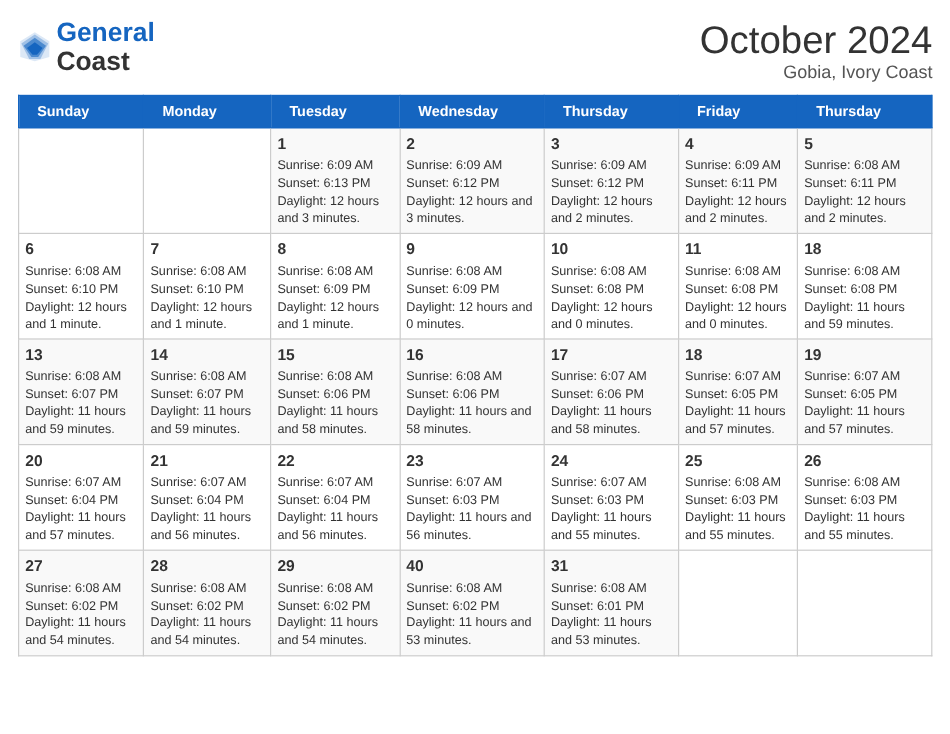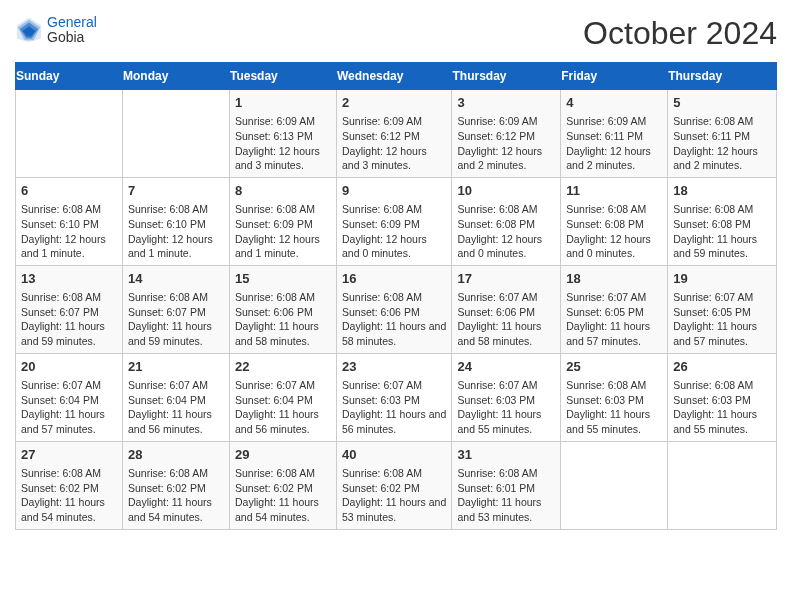--- a/index.html
+++ b/index.html
@@ -15,22 +15,22 @@
       justify-content: space-between;
       align-items: flex-start;
       margin-bottom: 10px;
     }
     .logo {
       display: flex;
       align-items: center;
       gap: 4px;
     }
     .logo-text {
-      font-size: 14px;
-      font-weight: normal;
+      font-size: 22px;
+      font-weight: bold;
       color: #333;
       line-height: 1.1;
     }
     .logo-text span {
       color: #1565c0;
     }
     .logo-icon {
       width: 28px;
       height: 28px;
     }
@@ -47,21 +47,21 @@
       color: #555;
     }
     table {
       width: 100%;
       border-collapse: collapse;
       font-size: 11px;
     }
     thead tr th {
       background-color: #1565c0;
       color: #fff;
-      padding: 6px 0;
+      padding: 6px 15px;
       text-align: left;
       font-size: 12px;
       font-weight: bold;
       border: 1px solid #1565c0;
     }
     tbody tr td {
       border: 1px solid #ccc;
       vertical-align: top;
       padding: 4px 5px;
       height: 80px;
@@ -89,25 +89,26 @@
 <div class="header">
   <div class="logo">
     <svg class="logo-icon" viewBox="0 0 30 30">
       <polygon points="15,2 28,10 28,24 15,28 2,24 2,10" fill="#1565c0" opacity="0.15"></polygon>
       <polygon points="15,4 27,12 20,26 10,26 3,12" fill="#1565c0" opacity="0.3"></polygon>
       <polygon points="15,7 25,14 18,24 12,24 5,14" fill="#1565c0" opacity="0.6"></polygon>
       <polygon points="15,11 22,16 17,22 13,22 8,16" fill="#1565c0"></polygon>
     </svg>
     <div class="logo-text">
       <div><span>General</span></div>
-      <div>Gobia</div>
+      <div>Coast</div>
     </div>
   </div>
   <div class="title-block">
     <div class="month-title">October 2024</div>
+    <div class="subtitle">Gobia, Ivory Coast</div>
   </div>
 </div>
 
 <table>
   <thead>
     <tr>
     <th>Sunday</th>
         <th>Monday</th>
         <th>Tuesday</th>
         <th>Wednesday</th>

